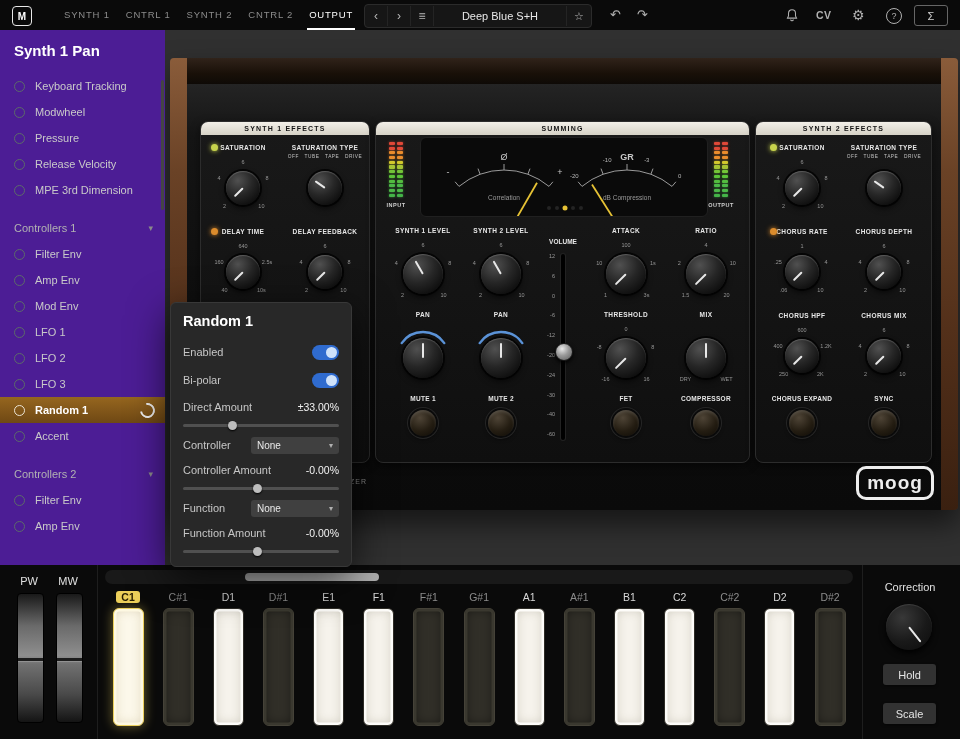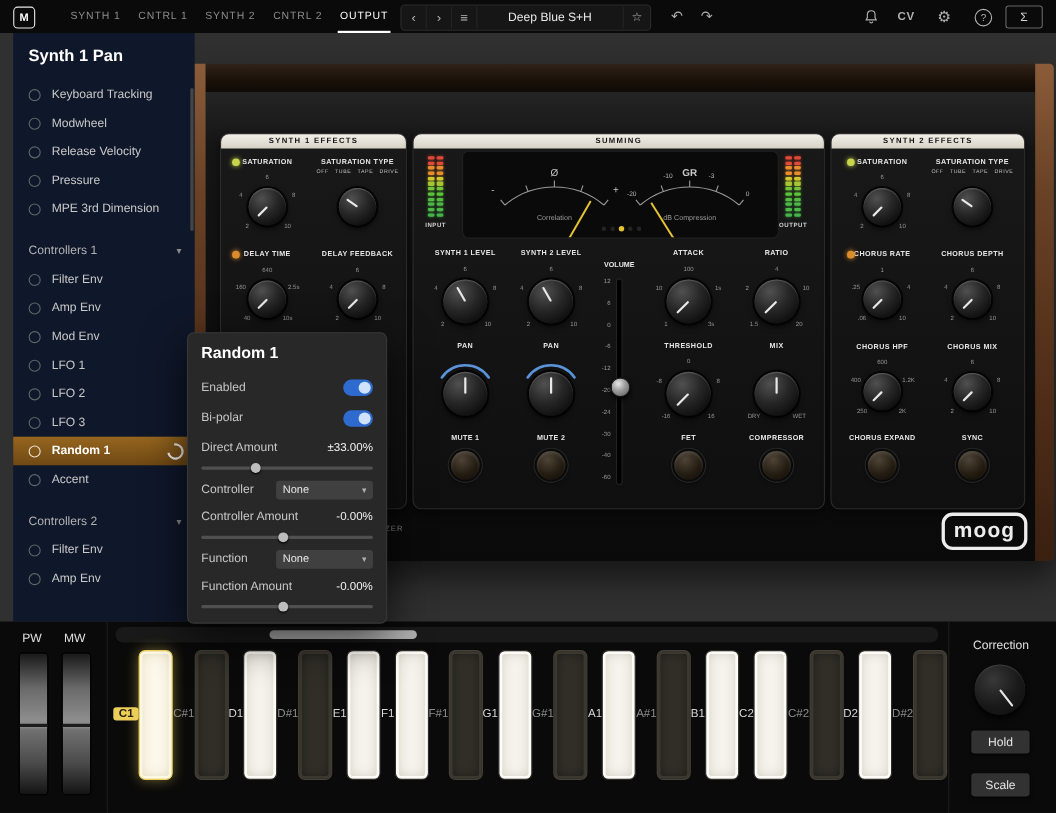--- a/index.html
+++ b/index.html
@@ -16,21 +16,21 @@
   #preset{position:absolute;left:364px;top:4px;width:226px;height:22px;background:#161616;border:1px solid #2b2b2b;border-radius:4px;display:flex;align-items:center;}
   .pbtn2{width:22px;text-align:center;color:#b8b8b8;font-size:12px;line-height:20px;border-right:1px solid #242424;}
   .pbtn2.star{border-right:none;border-left:1px solid #242424;width:24px;font-size:11px;}
   #preset-name{flex:1;text-align:center;color:#e8e8e8;font-size:11px;}
   .tb-ico{position:absolute;top:0;height:30px;line-height:30px;color:#b0b0b0;font-size:13px;}
   #bell{position:absolute;left:785px;top:8px;}
   #help{position:absolute;left:886px;top:8px;width:14px;height:14px;border:1.2px solid #b0b0b0;border-radius:50%;color:#b0b0b0;font-size:9px;display:flex;align-items:center;justify-content:center;}
   #sumbtn{position:absolute;left:914px;top:5px;width:32px;height:19px;border:1px solid #666;border-radius:3px;color:#d0d0d0;font-size:11px;display:flex;align-items:center;justify-content:center;}
 
   
-  #sidebar{position:absolute;left:12px;top:30px;width:165px;height:535px;background:#0f172a;z-index:20;}
+  #sidebar{position:absolute;left:0;top:30px;width:165px;height:535px;background:#4c1d95;z-index:20;}
   #sb-title{padding:12px 14px 0;font-size:15px;font-weight:bold;color:#fff;}
   #sb-list{margin-top:14px;}
   .sb-item{height:26px;display:flex;align-items:center;padding-left:14px;position:relative;}
   .ring{width:9px;height:9px;border:1.5px solid #5c6a6a;border-radius:50%;margin-right:10px;flex:none;}
   .lab{font-size:11px;color:#c9c9c9;white-space:nowrap;}
   .sb-item.sel{background:linear-gradient(180deg,#96661f,#6f4814);}
   .sb-item.sel .lab{color:#fff;font-weight:bold;}
   .sb-item.sel .ring{border-color:#ece4d4;}
   .spin{position:absolute;right:10px;width:11px;height:11px;border:2px solid #f0f0f0;border-left-color:transparent;border-radius:50%;transform:rotate(35deg);}
   .sb-header{height:38px;display:flex;align-items:center;padding:12px 12px 0 14px;font-size:11px;color:#b2b2b2;box-sizing:border-box;}
@@ -105,21 +105,21 @@
 
   
   #kb{position:absolute;left:0;top:565px;width:960px;height:174px;background:#0a0a0a;z-index:10;}
   .kb-div{position:absolute;top:0;width:1px;height:174px;background:#1e1e1e;}
   .wh-label{position:absolute;top:10px;width:42px;text-align:center;font-size:11px;color:#e0e0e0;}
   .wheel{position:absolute;top:28px;width:25px;height:128px;border-radius:4px;border:1px solid #000;background:linear-gradient(180deg,#191919,#6a6a6a 25%,#8e8e8e 48%,#707070 55%,#4a4a4a 78%,#141414);}
   .wheel::after{content:'';position:absolute;left:0;right:0;top:50%;height:3px;background:#1c1c1c;box-shadow:0 1px 0 rgba(255,255,255,.18);}
   .kscroll{position:absolute;left:105px;top:5px;width:748px;height:14px;background:#191919;border-radius:7px;}
   .kthumb{position:absolute;left:140px;top:3px;width:134px;height:8px;background:#b0b0b0;border-radius:4px;}
   #keys{position:absolute;left:103px;top:23px;width:752px;display:flex;}
-  .kcell{flex:1;display:flex;flex-direction:row;align-items:center;}
+  .kcell{flex:1;display:flex;flex-direction:column;align-items:center;}
   .klabel{height:17px;font-size:10.5px;color:#d8d8d8;display:flex;align-items:center;}
   .klabel.black{color:#8c8c8c;}
   .klabel.act span{background:#eccf5a;color:#241a00;padding:0 5px;border-radius:3px;font-weight:bold;}
   .kkey{width:31px;height:118px;border-radius:6px;margin-top:3px;box-sizing:border-box;}
   .kkey.white{background:#f6f3ec;border:1.5px solid #2e2c26;box-shadow:inset 0 0 0 2.5px #fdfcf9,inset 0 0 12px rgba(60,50,20,.25);}
   .kkey.black{background:#312f28;border:1.5px solid #454238;box-shadow:inset 0 0 0 2.5px #3a382f,inset 0 0 12px rgba(0,0,0,.55);}
   .kkey.act{border-color:#ecd05c;background:#fcf8ea;box-shadow:0 0 12px rgba(236,208,92,.45),inset 0 0 0 2.5px #fdf8e2,inset 0 0 12px rgba(120,90,20,.25);}
   .corr-label{position:absolute;left:862px;top:16px;width:96px;text-align:center;font-size:11px;color:#e0e0e0;}
   .corr-knob{position:absolute;left:886px;top:39px;width:46px;height:46px;border-radius:50%;background:radial-gradient(circle at 36% 30%,#383838,#191919 55%,#0c0c0c);box-shadow:0 3px 6px #000,inset 0 1px 1px rgba(255,255,255,.12);}
   .kb-btn{position:absolute;left:883px;width:53px;height:21px;background:#323232;border-radius:3px;font-size:11px;color:#e4e4e4;display:flex;align-items:center;justify-content:center;box-shadow:0 1px 3px rgba(0,0,0,.6);}
@@ -165,25 +165,25 @@
         <div class="sb-item">
           <span class="ring"></span>
           <span class="lab">Keyboard Tracking</span>
         </div>
         <div class="sb-item">
           <span class="ring"></span>
           <span class="lab">Modwheel</span>
         </div>
         <div class="sb-item">
           <span class="ring"></span>
+          <span class="lab">Pressure</span>
+        </div>
+        <div class="sb-item">
+          <span class="ring"></span>
           <span class="lab">Release Velocity</span>
-        </div>
-        <div class="sb-item">
-          <span class="ring"></span>
-          <span class="lab">Pressure</span>
         </div>
         <div class="sb-item">
           <span class="ring"></span>
           <span class="lab">MPE 3rd Dimension</span>
         </div>
         <div class="sb-header">
           <span>Controllers 1</span>
           <span class="chev">▾</span>
         </div>
         <div class="sb-item">
@@ -690,26 +690,20 @@
           </div>
           <div class="kkey white"></div>
         </div>
         <div class="kcell">
           <div class="klabel black">
             <span>F#1</span>
           </div>
           <div class="kkey black"></div>
         </div>
         <div class="kcell">
-          <div class="klabel white">
-            <span>G1</span>
-          </div>
-          <div class="kkey white"></div>
-        </div>
-        <div class="kcell">
           <div class="klabel black">
             <span>G#1</span>
           </div>
           <div class="kkey black"></div>
         </div>
         <div class="kcell">
           <div class="klabel white">
             <span>A1</span>
           </div>
           <div class="kkey white"></div>

